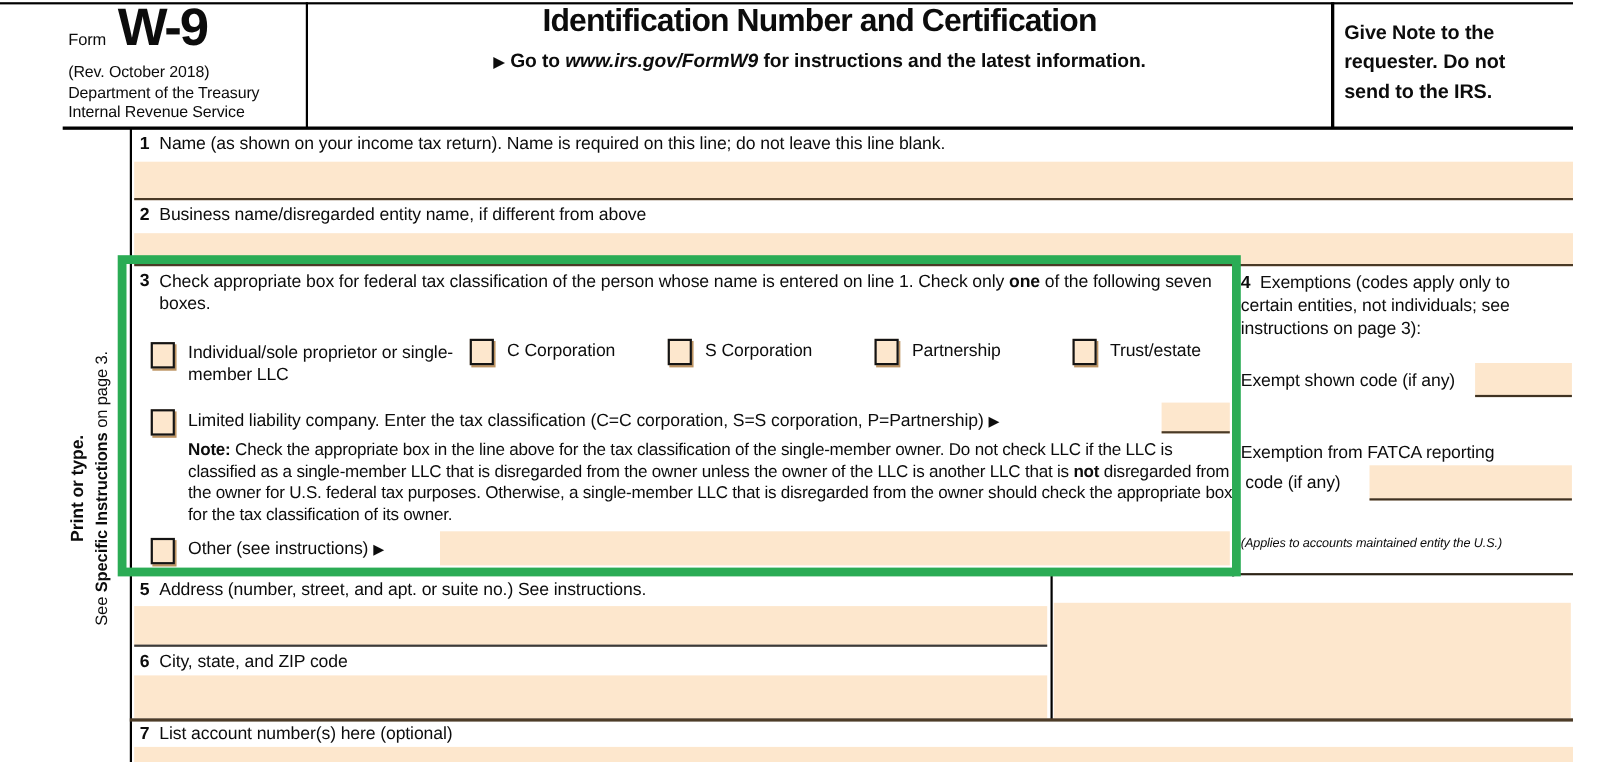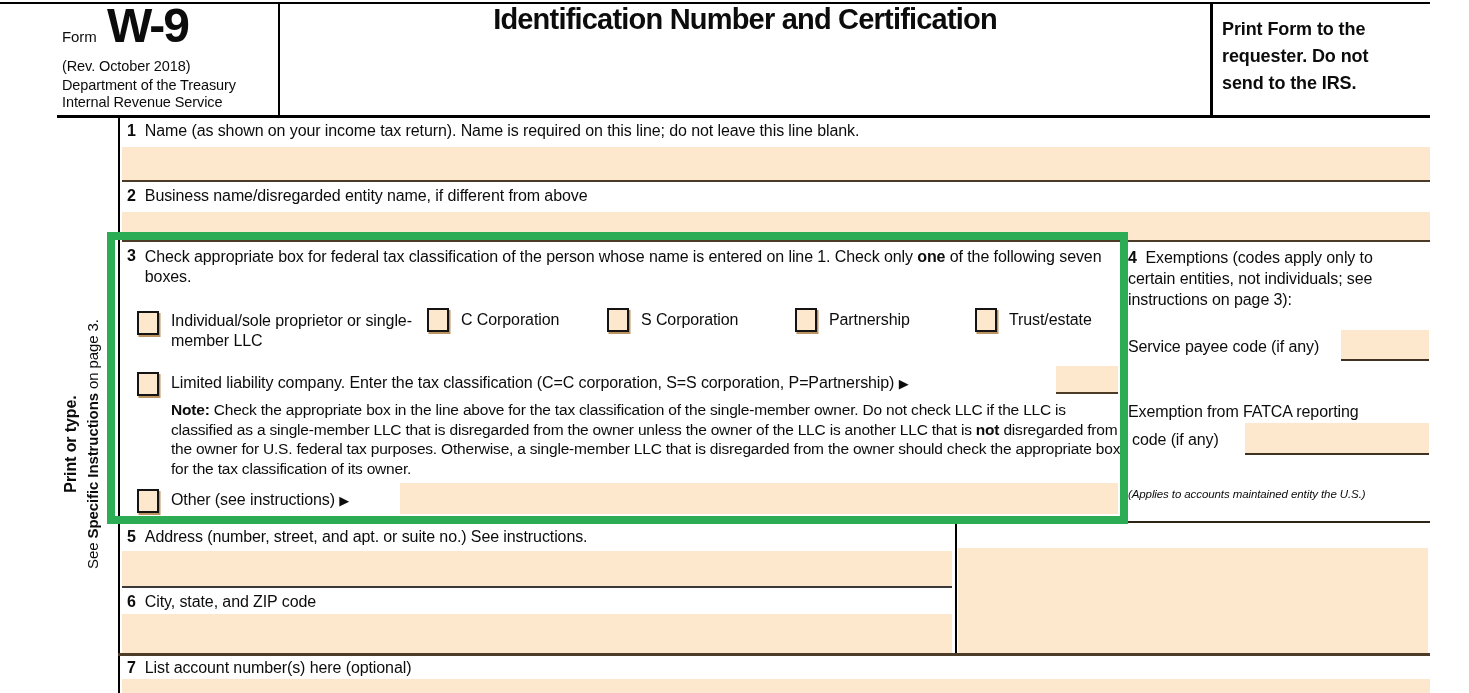--- a/index.html
+++ b/index.html
@@ -39,24 +39,25 @@
   <div class="rule" style="left:57px;top:115px;width:1373px;height:3px;"></div>
 
   <div class="abs" style="left:62px;top:28px;font-size:15px;">Form</div>
   <div class="abs" style="left:107px;top:-2px;font-size:48px;font-weight:bold;letter-spacing:-2px;">W-9</div>
   <div class="abs" style="left:62px;top:58px;font-size:14.5px;">(Rev. October 2018)</div>
   <div class="abs" style="left:62px;top:77px;font-size:14.5px;">Department of the Treasury</div>
   <div class="abs" style="left:62px;top:94px;font-size:14.5px;">Internal Revenue Service</div>
 
   <div class="title">
     <div class="t">Identification Number and Certification</div>
+    <div class="goto"><span style="font-size:14px;">▶</span> <span>Go to </span><i>www.irs.gov/FormW9</i><span> for instructions and the latest information.</span></div>
   </div>
 
   <div class="giveform">
-    <div>Print Form to the</div>
+    <div>Give Note to the</div>
     <div>requester. Do not</div>
     <div>send to the IRS.</div>
   </div>
 
   <div class="sidebar">
     <div style="font-weight:bold;font-size:16px;">Print or type.</div>
     <div><span>See </span><span class="b">Specific Instructions</span><span> on page 3.</span></div>
   </div>
 
   <div class="rule" style="left:118px;top:117px;width:2px;height:576px;"></div>
@@ -100,21 +101,21 @@
     <b>Note:</b><span> Check the appropriate box in the line above for the tax classification of the single-member owner.  Do not check LLC if the LLC is classified as a single-member LLC that is disregarded from the owner unless the owner of the LLC is another LLC that is </span><b>not</b><span> disregarded from the owner for U.S. federal tax purposes. Otherwise, a single-member LLC that is disregarded from the owner should check the appropriate box for the tax classification of its owner.</span>
   </div>
 
   <div class="cb" style="left:137px;top:489px;background:#fde7cd;"></div>
   <div class="cbl" style="left:171px;top:491px;text-align:right;"><span>Other (see instructions) </span><span style="font-size:13px;">▶</span></div>
   <div class="field" style="left:400px;top:483px;width:718px;height:31px;background:#fde7cd;border-bottom:none;"></div>
 
   <div class="sec4lbl">
     <b>4</b>&nbsp; <span>Exemptions (codes apply only to certain entities, not individuals; see instructions on page 3):</span>
   </div>
-  <div class="abs" style="left:1128px;top:338px;font-size:16px;">Service payee code (if any)</div>
+  <div class="abs" style="left:1128px;top:338px;font-size:16px;">Exempt shown code (if any)</div>
   <div class="field" style="left:1341px;top:330px;width:88px;height:29px;background:#fde7cd;border-bottom:2px solid #3f3222;"></div>
   <div class="abs" style="left:1128px;top:403px;font-size:16px;text-align:center;">Exemption from FATCA reporting</div>
   <div class="abs" style="left:1132px;top:431px;font-size:16px;">code (if any)</div>
   <div class="field" style="left:1245px;top:423px;width:184px;height:30px;background:#fde7cd;border-bottom:2px solid #3f3222;"></div>
   <div class="fatcanote">(Applies to accounts maintained entity the U.S.)</div>
 
   <div class="greenbox"></div>
 
   <div class="rule" style="left:955px;top:523px;width:2px;height:131px;"></div>
   <div class="lbl" style="left:127px;top:528px;">

